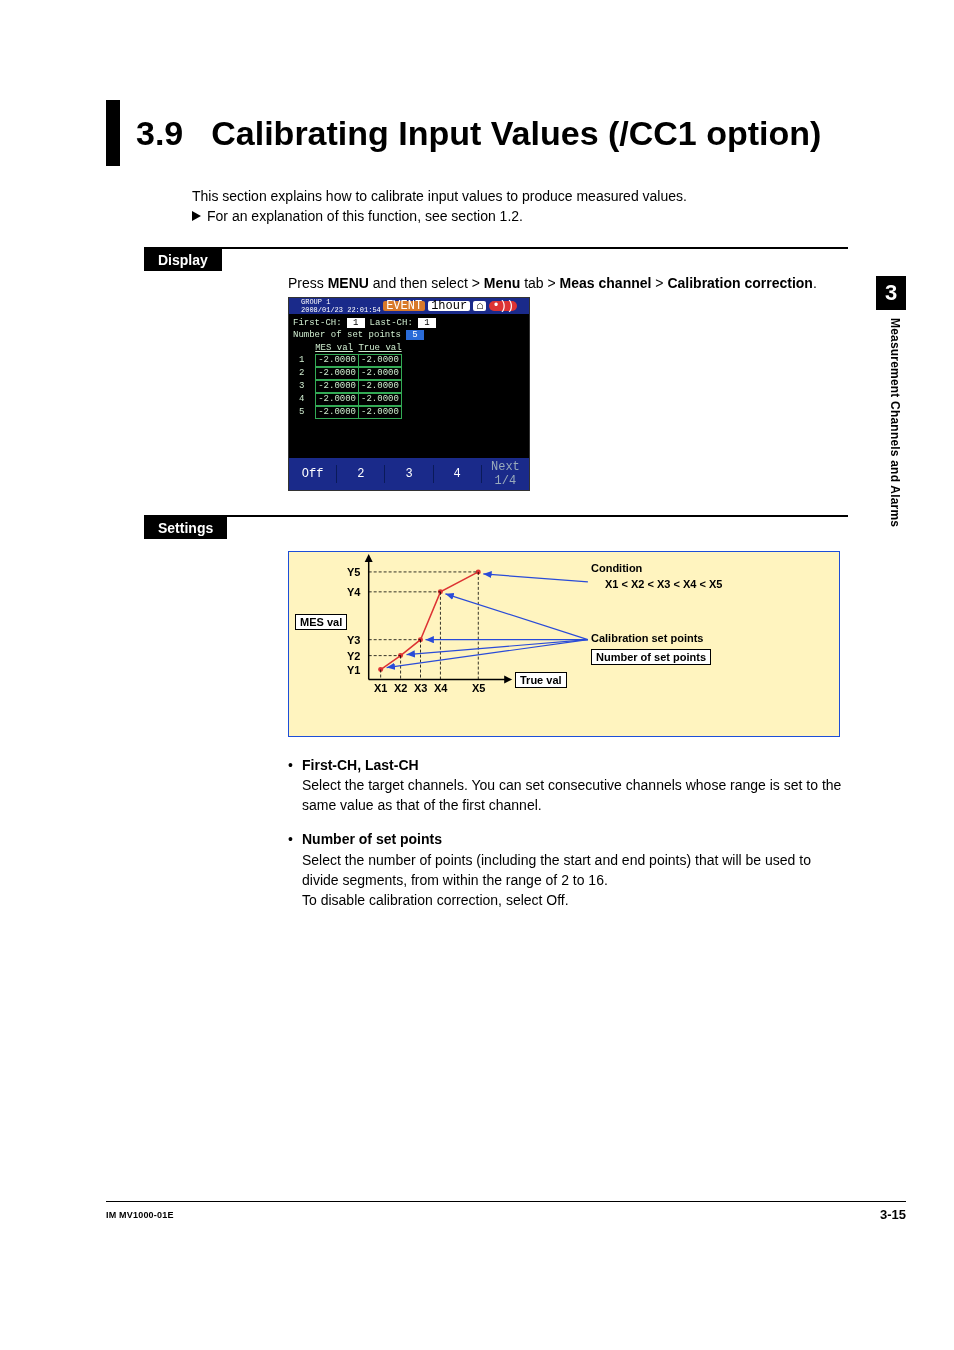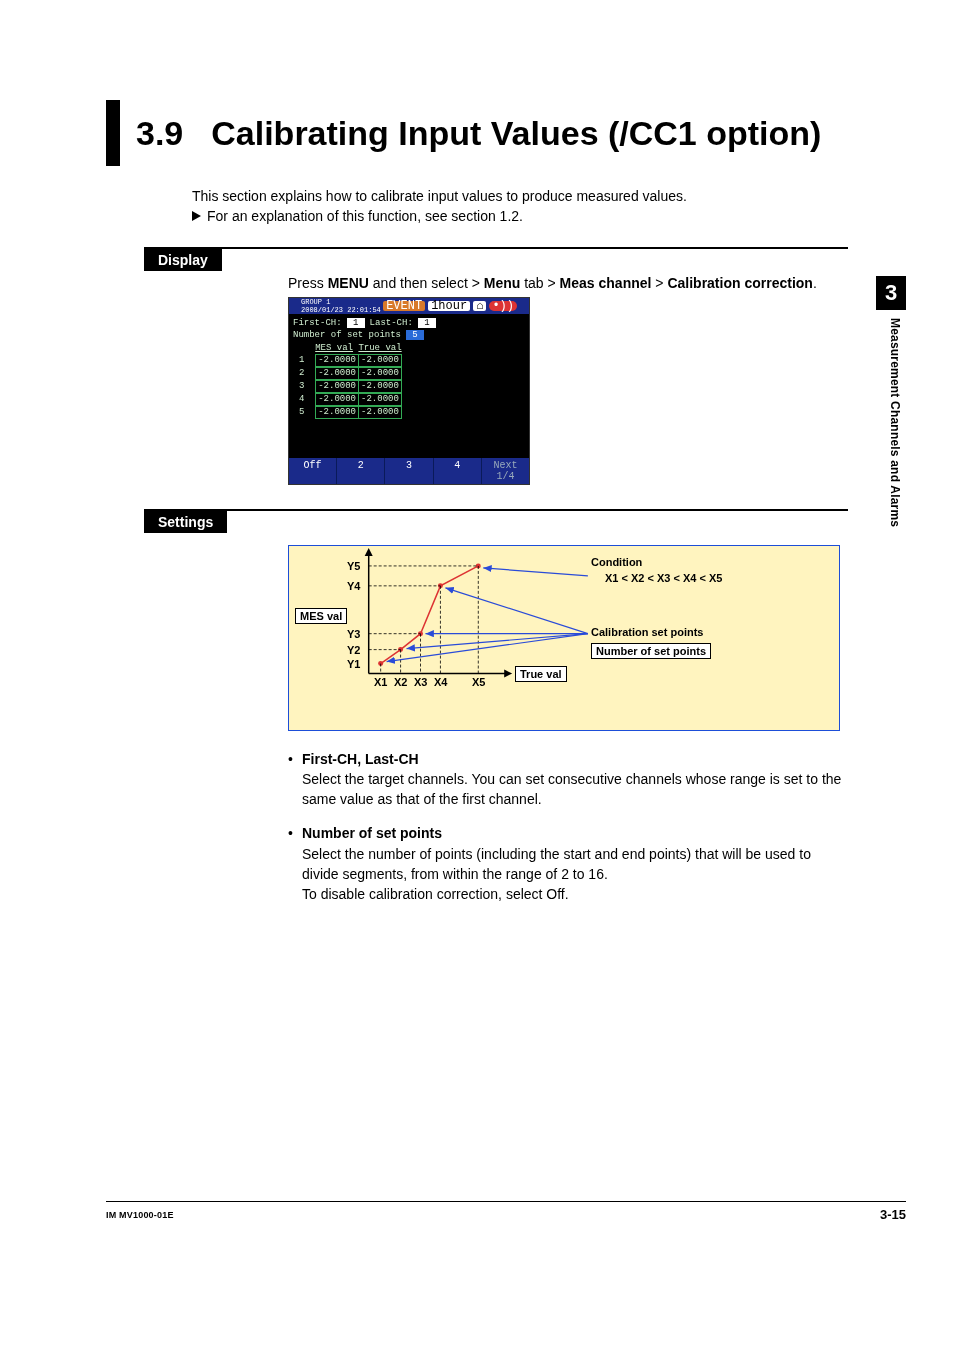--- a/index.html
+++ b/index.html
@@ -38,21 +38,21 @@
   .pill { display: inline-flex; align-items: center; justify-content: center; background: #fff; color: #000; font-size: 12px; height: 10px; padding: 0 3px; border-radius: 2px; }
   .pill.orange { background: #d87a2a; color:#fff; }
   .pill.red { background: #d33; color:#fff; border-radius: 5px; }
   .dev-body { background: #000; padding: 4px 4px 19px; }
   .dev-row { display: flex; align-items: center; gap: 5px; margin-bottom: 2px; color: #cfeccf; }
   .dev-row .field { display: inline-block; background: #fff; color: #000; padding: 0 4px; min-width: 18px; text-align: center; }
   .dev-row .field.sel { background: #2a6bd8; color: #fff; }
   .dev-table { margin: 3px 0 20px 6px; line-height: 11px; }
   .dev-table .hdr { text-decoration: underline; }
   .dev-table .cell { display:inline-block; border:1px solid #3a5; padding:0 2px; margin-right:-1px; }
-  .dev-bottom { display: flex; background: #1a2a8a; color:#fff; font-size:10px; }
+  .dev-bottom { display: flex; background: #1a2a8a; color:#fff; font-size:12px;align-items:center; }
   .dev-btn { flex: 1; text-align: center; padding: 2px 0; border-right: 1px solid #0a1a5a; }
   .dev-btn:last-child { border-right: none; color: #9ab; }
 
   
   .diagram-wrap { margin-left: 180px; margin-top: 10px; width: 552px; height: 186px; background: #fff4bf; border: 1px solid #1d4ed8; position: relative; font-family: Arial, sans-serif; font-size: 12px; font-weight: bold; }
   .diagram-wrap .lbl { position: absolute; font-size: 11px; font-weight: bold; color: #000; white-space: nowrap; }
   .diagram-wrap .box { position: absolute; background: #fff; border: 1px solid #000; padding: 1px 4px; font-size: 11px; font-weight: bold; }
   .diag-svg { position: absolute; inset: 0; }
 
   

